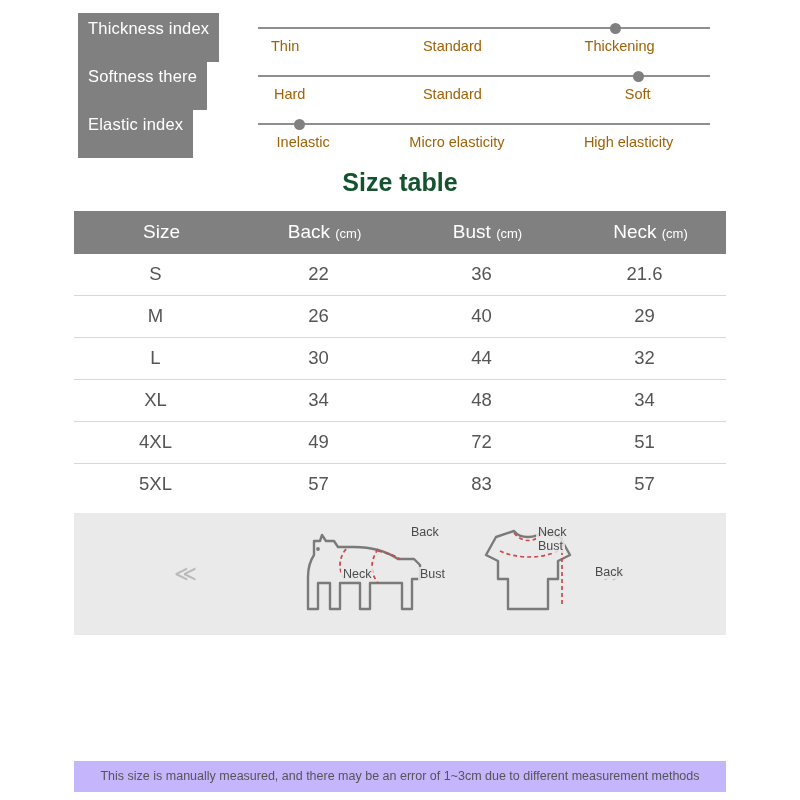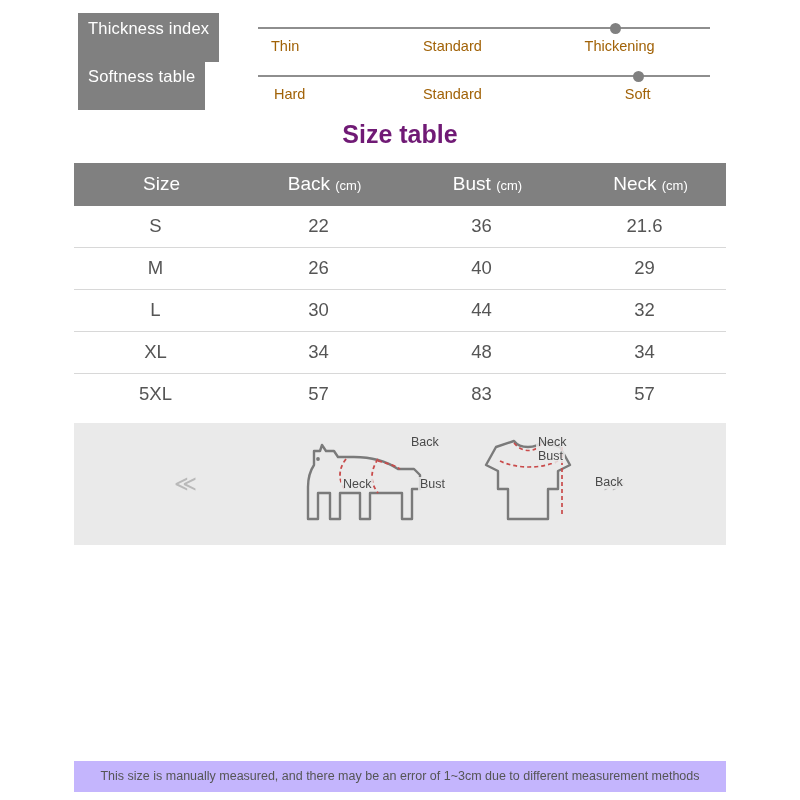--- a/index.html
+++ b/index.html
@@ -71,21 +71,21 @@
     font-size: 14.5px;
     color: #a16207;
     white-space: nowrap;
   }
 
   
   .table-title {
     text-align: center;
     font-size: 25px;
     font-weight: bold;
-    color: #701a75;
+    color: #14532d;
     margin: 18px 0 14px 0;
   }
   .tbl-wrap {
     margin: 0 74px 0 74px;
   }
   table.sizes {
     width: 100%;
     border-collapse: collapse;
     table-layout: fixed;
   }
@@ -172,32 +172,44 @@
       <div class="slider-dot" style="left:79%"></div>
       <div class="slider-ticks">
         <span style="left:6%">Thin</span>
         <span style="left:43%">Standard</span>
         <span style="left:80%">Thickening</span>
       </div>
     </div>
   </div>
 
   <div class="index-row">
-    <div class="index-label">Softness table</div>
+    <div class="index-label">Softness there</div>
     <div class="slider">
       <div class="slider-line"></div>
       <div class="slider-dot" style="left:84%"></div>
       <div class="slider-ticks">
         <span style="left:7%">Hard</span>
         <span style="left:43%">Standard</span>
         <span style="left:84%">Soft</span>
       </div>
     </div>
   </div>
 
+  <div class="index-row">
+    <div class="index-label">Elastic index</div>
+    <div class="slider">
+      <div class="slider-line"></div>
+      <div class="slider-dot" style="left:9%"></div>
+      <div class="slider-ticks">
+        <span style="left:10%">Inelastic</span>
+        <span style="left:44%">Micro elasticity</span>
+        <span style="left:82%">High elasticity</span>
+      </div>
+    </div>
+  </div>
 
 </div>
 
 <div class="table-title">Size table</div>
 
 <div class="tbl-wrap">
   <table class="sizes">
     <thead>
       <tr>
         <th>
@@ -234,20 +246,26 @@
         <td class="size-col">L</td>
         <td>30</td>
         <td>44</td>
         <td>32</td>
       </tr>
       <tr>
         <td class="size-col">XL</td>
         <td>34</td>
         <td>48</td>
         <td>34</td>
+      </tr>
+      <tr>
+        <td class="size-col">4XL</td>
+        <td>49</td>
+        <td>72</td>
+        <td>51</td>
       </tr>
       <tr>
         <td class="size-col">5XL</td>
         <td>57</td>
         <td>83</td>
         <td>57</td>
       </tr>
     </tbody>
   </table>
 </div>

